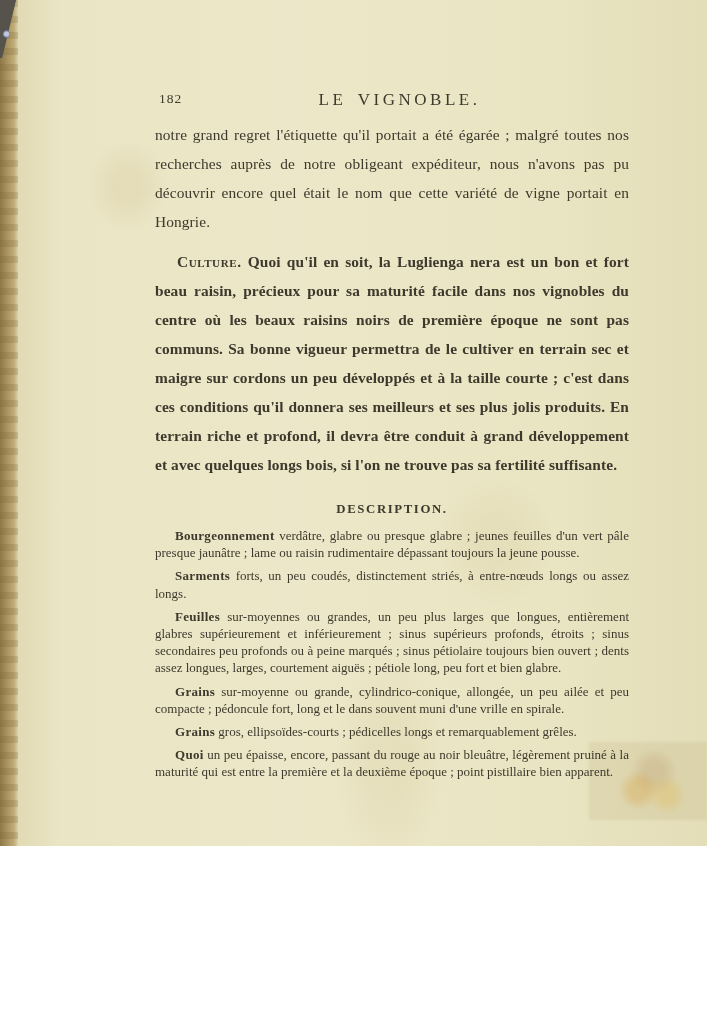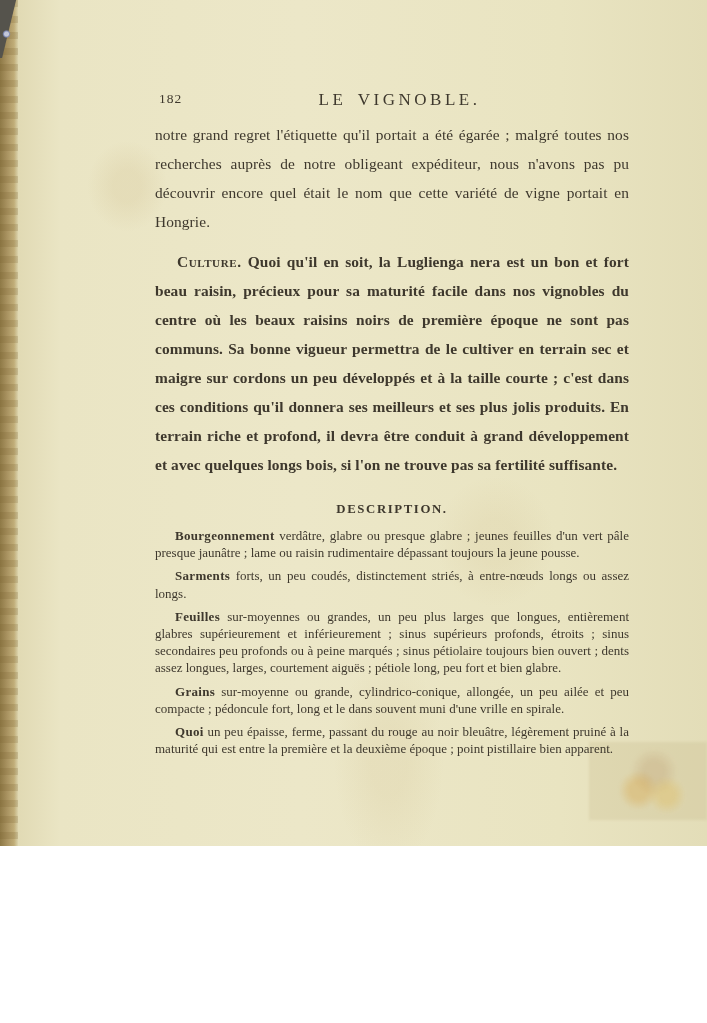--- a/index.html
+++ b/index.html
@@ -159,19 +159,20 @@
 
     <div class="description" id="description-list">
   <p class="desc-item"><span class="term">Bourgeonnement</span> <span>verdâtre, glabre ou presque glabre ; jeunes feuilles d'un vert pâle presque jaunâtre ; lame ou raisin rudimentaire dépassant toujours la jeune pousse.</span></p>
 
   <p class="desc-item"><span class="term">Sarments</span> <span>forts, un peu coudés, distinctement striés, à entre-nœuds longs ou assez longs.</span></p>
 
   <p class="desc-item"><span class="term">Feuilles</span> <span>sur-moyennes ou grandes, un peu plus larges que longues, entièrement glabres supérieurement et inférieurement ; sinus supérieurs profonds, étroits ; sinus secondaires peu profonds ou à peine marqués ; sinus pétiolaire toujours bien ouvert ; dents assez longues, larges, courtement aiguës ; pétiole long, peu fort et bien glabre.</span></p>
 
   <p class="desc-item"><span class="term">Grains</span> <span>sur-moyenne ou grande, cylindrico-conique, allongée, un peu ailée et peu compacte ; pédoncule fort, long et le dans souvent muni d'une vrille en spirale.</span></p>
 
+  <p class="desc-item"><span class="term">Grains</span> <span>gros, ellipsoïdes-courts ; pédicelles longs et remarquablement grêles.</span></p>
 
-  <p class="desc-item"><span class="term">Quoi</span> <span>un peu épaisse, ferme, passant du rouge au noir bleuâtre, légèrement pruiné à la maturité qui est entre la première et la deuxième époque ; point pistillaire bien apparent.</span></p>
+  <p class="desc-item"><span class="term">Quoi</span> <span>un peu épaisse, encore, passant du rouge au noir bleuâtre, légèrement pruiné à la maturité qui est entre la première et la deuxième époque ; point pistillaire bien apparent.</span></p>
 
 </div>
 
   </div>
 </div>
 
 </body></html>

